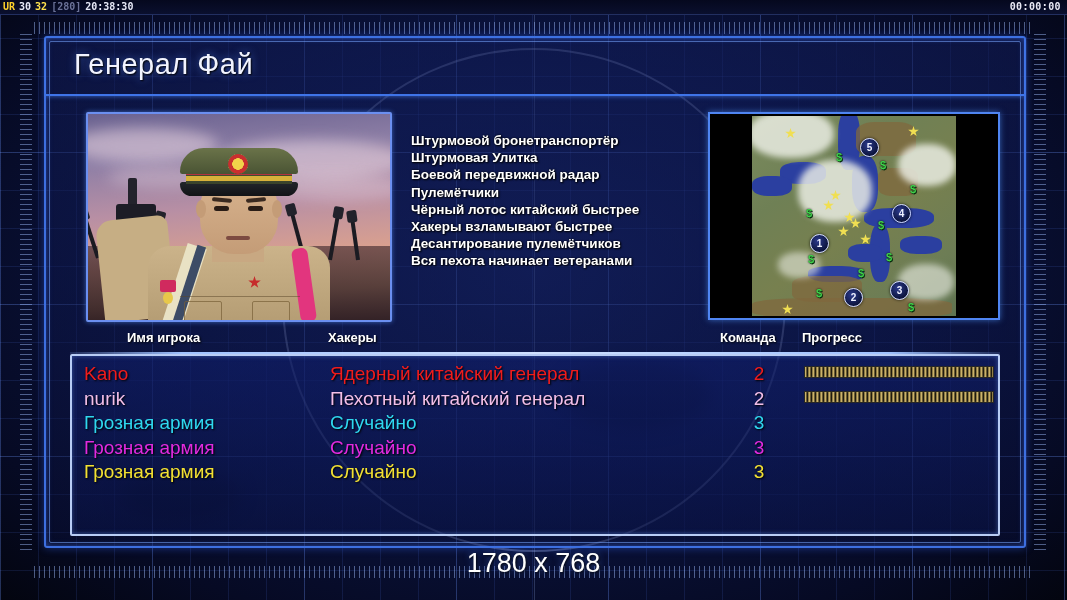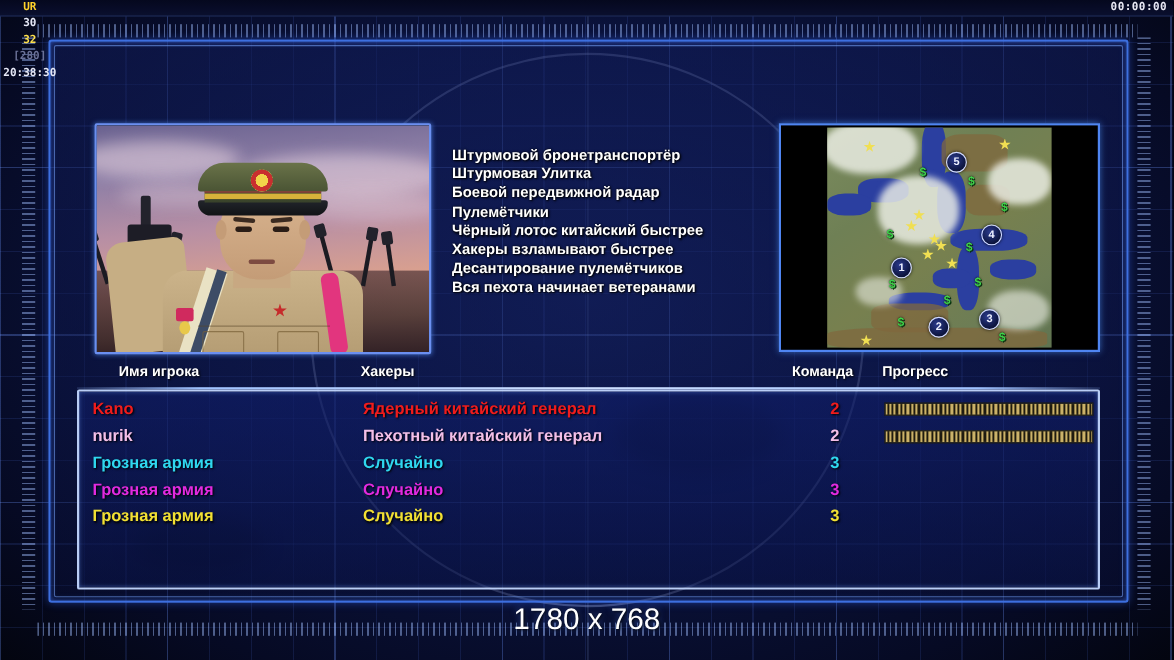--- a/index.html
+++ b/index.html
@@ -27,21 +27,21 @@
   .vline{position:absolute;left:50%;top:0;bottom:0;width:1px;
     background:rgba(170,195,255,.22);pointer-events:none;}
   .blotch{position:absolute;border-radius:50%;background:rgba(0,0,0,.35);filter:blur(9px);pointer-events:none;}
 
   
   .topbar{position:absolute;left:0;top:0;width:1067px;height:14px;
     background:linear-gradient(#05081e,#0a0f2e);
     border-bottom:1px solid rgba(90,120,220,.35);
     font-family:"DejaVu Sans Mono",monospace;font-size:10px;font-weight:bold;
     display:flex;align-items:center;z-index:6;}
-  .topbar .l{position:absolute;left:3px;top:1px;display:flex;gap:4px;align-items:center;flex-direction:column;}
+  .topbar .l{position:absolute;left:3px;top:1px;display:flex;gap:4px;align-items:center;}
   .topbar .r{position:absolute;right:6px;top:1px;color:#e8e8f4;letter-spacing:.4px;}
   .tb-ur{color:#ffd22b;}
   .tb-w{color:#e6e8f6;}
   .tb-y{color:#ffe14d;}
   .tb-dim{color:#6b7298;}
 
   
   .ruler{position:absolute;pointer-events:none;opacity:.85;}
   .ruler.h{height:12px;background-image:repeating-linear-gradient(to right,
       rgba(160,190,255,.55) 0 1px, transparent 1px 5px);}
@@ -148,21 +148,21 @@
     font-size:13px;font-weight:bold;text-shadow:1px 1px 2px #000;}
   .tbl-head .c{position:absolute;top:0;}
   .hr-line{position:absolute;left:24px;top:314px;right:24px;height:2px;
     background:linear-gradient(90deg,rgba(140,180,255,.15),#9fc2ff 12%,#cfe0ff 50%,#9fc2ff 88%,rgba(140,180,255,.15));}
 
   .list-panel{position:absolute;left:24px;top:316px;right:24px;bottom:10px;
     border:2px solid #b9cdf5;border-radius:2px;
     background:linear-gradient(180deg, rgba(16,30,108,.55), rgba(10,20,74,.45));
     box-shadow:0 0 5px rgba(110,160,255,.45) inset;}
   .rows{position:absolute;left:12px;top:5px;right:6px;}
-  .row{position:relative;height:24.6px;font-size:15px;font-weight:bold;
+  .row{position:relative;height:24.6px;font-size:19px;font-weight:normal;
     text-shadow:1px 1px 2px #000;}
   .row .name{position:absolute;left:0;top:2px;}
   .row .army{position:absolute;left:246px;top:2px;}
   .row .team{position:absolute;left:663px;top:2px;width:24px;text-align:center;}
   .row .prog{position:absolute;left:720px;top:5px;width:190px;height:12px;}
   .bar{position:absolute;inset:0;background:#0a0a0a;border:1px solid #272727;overflow:hidden;}
   .bar .fill{position:absolute;left:0;top:0;bottom:0;
     background-image:repeating-linear-gradient(to right,
       #cbb26a 0 1px, #6a5c33 1px 2px, #1d1a10 2px 3px, #8d7a45 3px 4px);
     box-shadow:0 0 2px rgba(200,180,110,.35) inset;}
@@ -195,20 +195,23 @@
   </div>
 
   <div class="ruler h ruler-top"></div>
   <div class="ruler h ruler-bottom"></div>
   <div class="ruler v ruler-left"></div>
   <div class="ruler v ruler-right"></div>
 
   <div class="frame">
     <div class="frame-inner"></div>
 
+    <div class="titlebar">
+      <div class="title">Генерал Фай</div>
+    </div>
 
     <div class="midrow">
 
       <div class="portrait-wrap">
         <div class="portrait">
           <div class="sky"></div>
           <div class="cloud" style="left:-20px;top:14px;width:150px;height:34px;"></div>
           <div class="cloud" style="left:130px;top:26px;width:190px;height:40px;"></div>
           <div class="cloud" style="left:180px;top:60px;width:140px;height:26px;opacity:.7;"></div>
           <div class="cloud" style="left:20px;top:52px;width:110px;height:22px;opacity:.6;"></div>
@@ -307,21 +310,21 @@
               <div class="mm-start" style="left: 92px; top: 172px;">2</div>
               <div class="mm-start" style="left: 138px; top: 165px;">3</div>
               <div class="mm-start" style="left: 140px; top: 88px;">4</div>
               <div class="mm-start" style="left: 108px; top: 22px;">5</div>
             </div>
         </div>
       </div>
     </div>
 
     <div class="tbl-head">
-      <div class="c" style="left:1px;padding-left:37px;">Имя игрока</div>
+      <div class="c" style="left:20px;padding-left:37px;">Имя игрока</div>
       <div class="c" style="left:258px;">Хакеры</div>
       <div class="c" style="left:650px;">Команда</div>
       <div class="c" style="left:732px;">Прогресс</div>
     </div>
     <div class="hr-line"></div>
 
     <div class="list-panel">
       <div class="rows" id="player-rows">
           <div class="row">
             <div class="name" style="color: rgb(240, 28, 28);">Kano</div>

